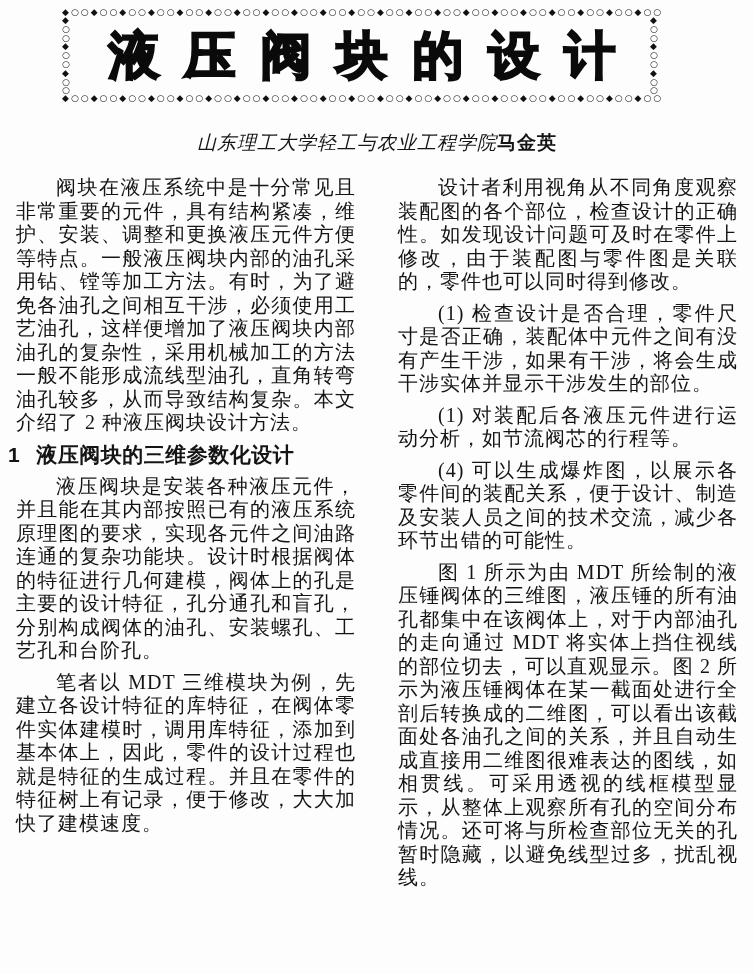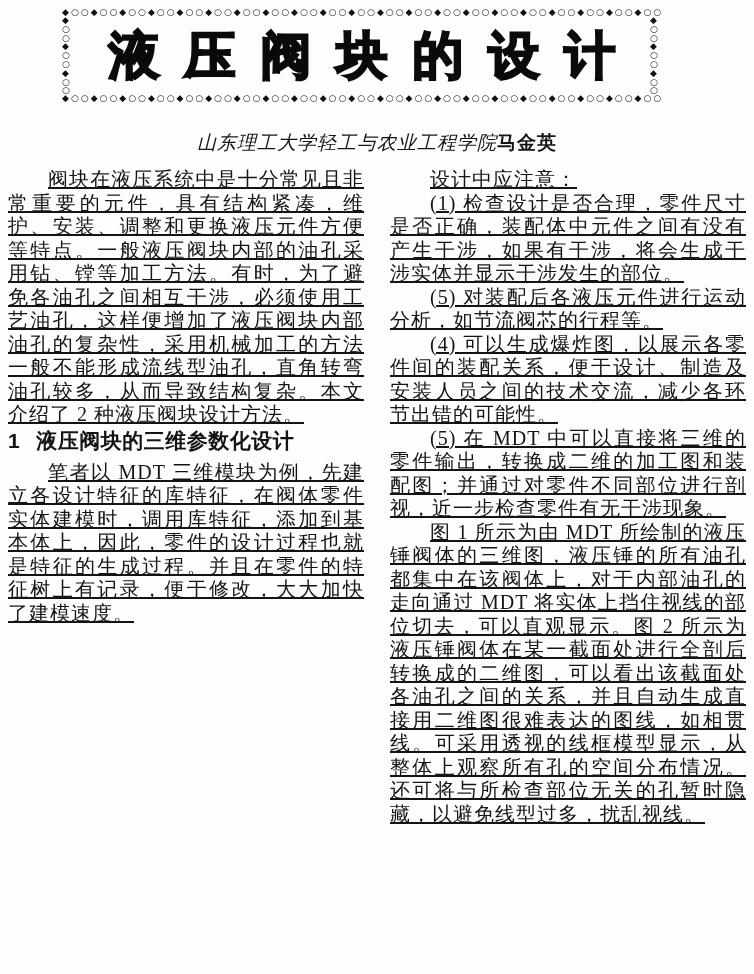--- a/index.html
+++ b/index.html
@@ -106,23 +106,22 @@
   }
   .col {
     width: 356px;
     font-size: 20px;
     line-height: 23.5px;
     letter-spacing: 1px;
     text-align: justify;
     text-justify: inter-character;
   }
   .col p {
-    margin: 0;
+    margin: 8px;
     text-indent: 2em;
-    text-decoration: underline;
   }
   .col p.no-indent { text-indent: 0; }
   .section-heading {
     margin: 2px 0 8px 0;
     font-family: "Liberation Sans", sans-serif;
     font-weight: bold;
     font-size: 21px;
     line-height: 24px;
     letter-spacing: 0.5px;
     text-align: left;
@@ -146,27 +145,27 @@
     <span class="affiliation">山东理工大学轻工与农业工程学院</span><span class="author-name">马金英</span>
   </div>
 
   <div class="body-columns">
 
     <div class="col col-left">
       <p>阀块在液压系统中是十分常见且非常重要的元件，具有结构紧凑，维护、安装、调整和更换液压元件方便等特点。一般液压阀块内部的油孔采用钻、镗等加工方法。有时，为了避免各油孔之间相互干涉，必须使用工艺油孔，这样便增加了液压阀块内部油孔的复杂性，采用机械加工的方法一般不能形成流线型油孔，直角转弯油孔较多，从而导致结构复杂。本文介绍了 2 种液压阀块设计方法。</p>
       <h2 class="section-heading">
         <span class="sec-num">1</span><span>液压阀块的三维参数化设计</span>
       </h2>
+      <p>液压阀块是安装各种液压元件，并且能在其内部按照已有的液压系统原理图的要求，实现各元件之间油路连通的复杂功能块。设计时根据阀体的特征进行几何建模，阀体上的孔是主要的设计特征，孔分通孔和盲孔，分别构成阀体的油孔、安装螺孔、工艺孔和台阶孔。</p>
       <p>笔者以 MDT 三维模块为例，先建立各设计特征的库特征，在阀体零件实体建模时，调用库特征，添加到基本体上，因此，零件的设计过程也就是特征的生成过程。并且在零件的特征树上有记录，便于修改，大大加快了建模速度。</p>
 
     </div>
 
     <div class="col col-right">
-      <p>设计中应注意：</p>
+      <p>设计者利用视角从不同角度观察装配图的各个部位，检查设计的正确性。如发现设计问题可及时在零件上修改，由于装配图与零件图是关联的，零件也可以同时得到修改。</p>
       <p>(1) 检查设计是否合理，零件尺寸是否正确，装配体中元件之间有没有产生干涉，如果有干涉，将会生成干涉实体并显示干涉发生的部位。</p>
-      <p>(5) 对装配后各液压元件进行运动分析，如节流阀芯的行程等。</p>
+      <p>(1) 对装配后各液压元件进行运动分析，如节流阀芯的行程等。</p>
       <p>(4) 可以生成爆炸图，以展示各零件间的装配关系，便于设计、制造及安装人员之间的技术交流，减少各环节出错的可能性。</p>
-      <p>(5) 在 MDT 中可以直接将三维的零件输出，转换成二维的加工图和装配图；并通过对零件不同部位进行剖视，近一步检查零件有无干涉现象。</p>
       <p>图 1 所示为由 MDT 所绘制的液压锤阀体的三维图，液压锤的所有油孔都集中在该阀体上，对于内部油孔的走向通过 MDT 将实体上挡住视线的部位切去，可以直观显示。图 2 所示为液压锤阀体在某一截面处进行全剖后转换成的二维图，可以看出该截面处各油孔之间的关系，并且自动生成直接用二维图很难表达的图线，如相贯线。可采用透视的线框模型显示，从整体上观察所有孔的空间分布情况。还可将与所检查部位无关的孔暂时隐藏，以避免线型过多，扰乱视线。</p>
     </div>
 
   </div>
 </div>
 
 </body></html>

